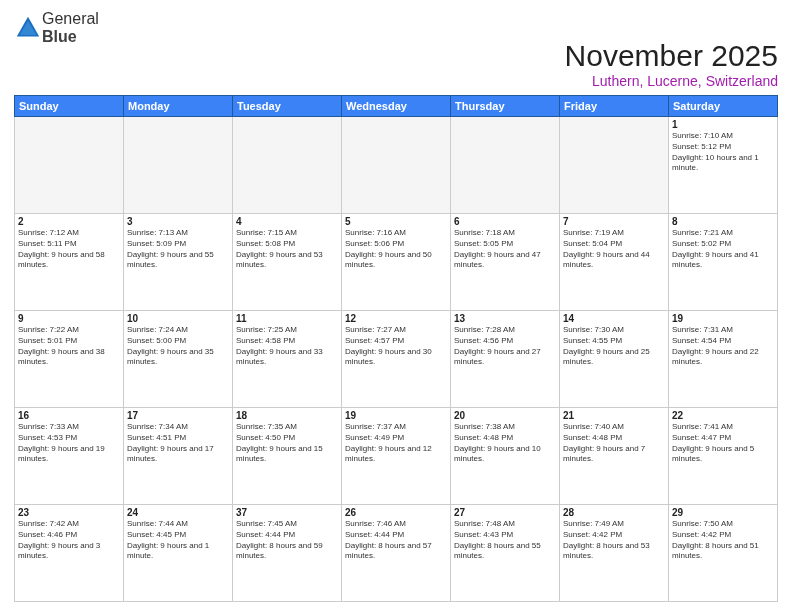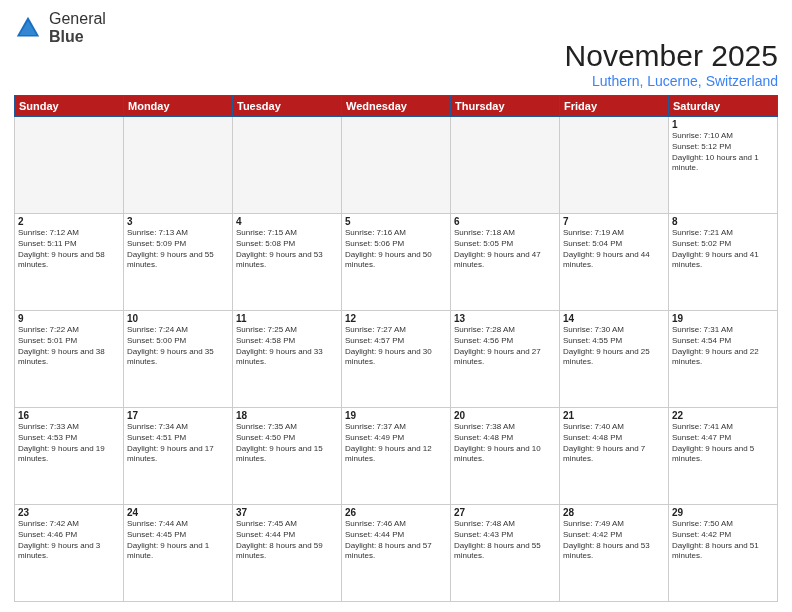--- a/index.html
+++ b/index.html
@@ -19,21 +19,21 @@
     }
     .header {
       display: flex;
       justify-content: space-between;
       align-items: flex-start;
       margin-bottom: 6px;
     }
     .logo {
       display: flex;
       align-items: center;
-      gap: 7px;
+      gap: 0;
     }
     .logo-text {
       font-size: 16px;
       line-height: 1.1;
     }
     .logo-general {
       color: #333;
       font-weight: normal;
     }
     .logo-blue {
@@ -48,31 +48,31 @@
       text-align: right;
     }
     .month-title {
       font-size: 30px;
       font-weight: normal;
       color: #222;
       margin-top: 29px;
     }
     .location {
       font-size: 14px;
-      color: #3b82f6;
+      color: #a21caf;
     }
     .calendar {
       flex: 1;
       border: 1px solid #ccc;
       border-collapse: collapse;
       width: 100%;
       table-layout: fixed;
     }
     .calendar th {
-      background: #b91c1c;
+      background: #3b82f6;
       color: #fff;
       font-size: 11px;
       font-weight: bold;
       padding: 4px 4px;
       text-align: left;
       border: 1px solid #1e5a9a;
     }
     .calendar td {
       border: 1px solid #ccc;
       vertical-align: top;

